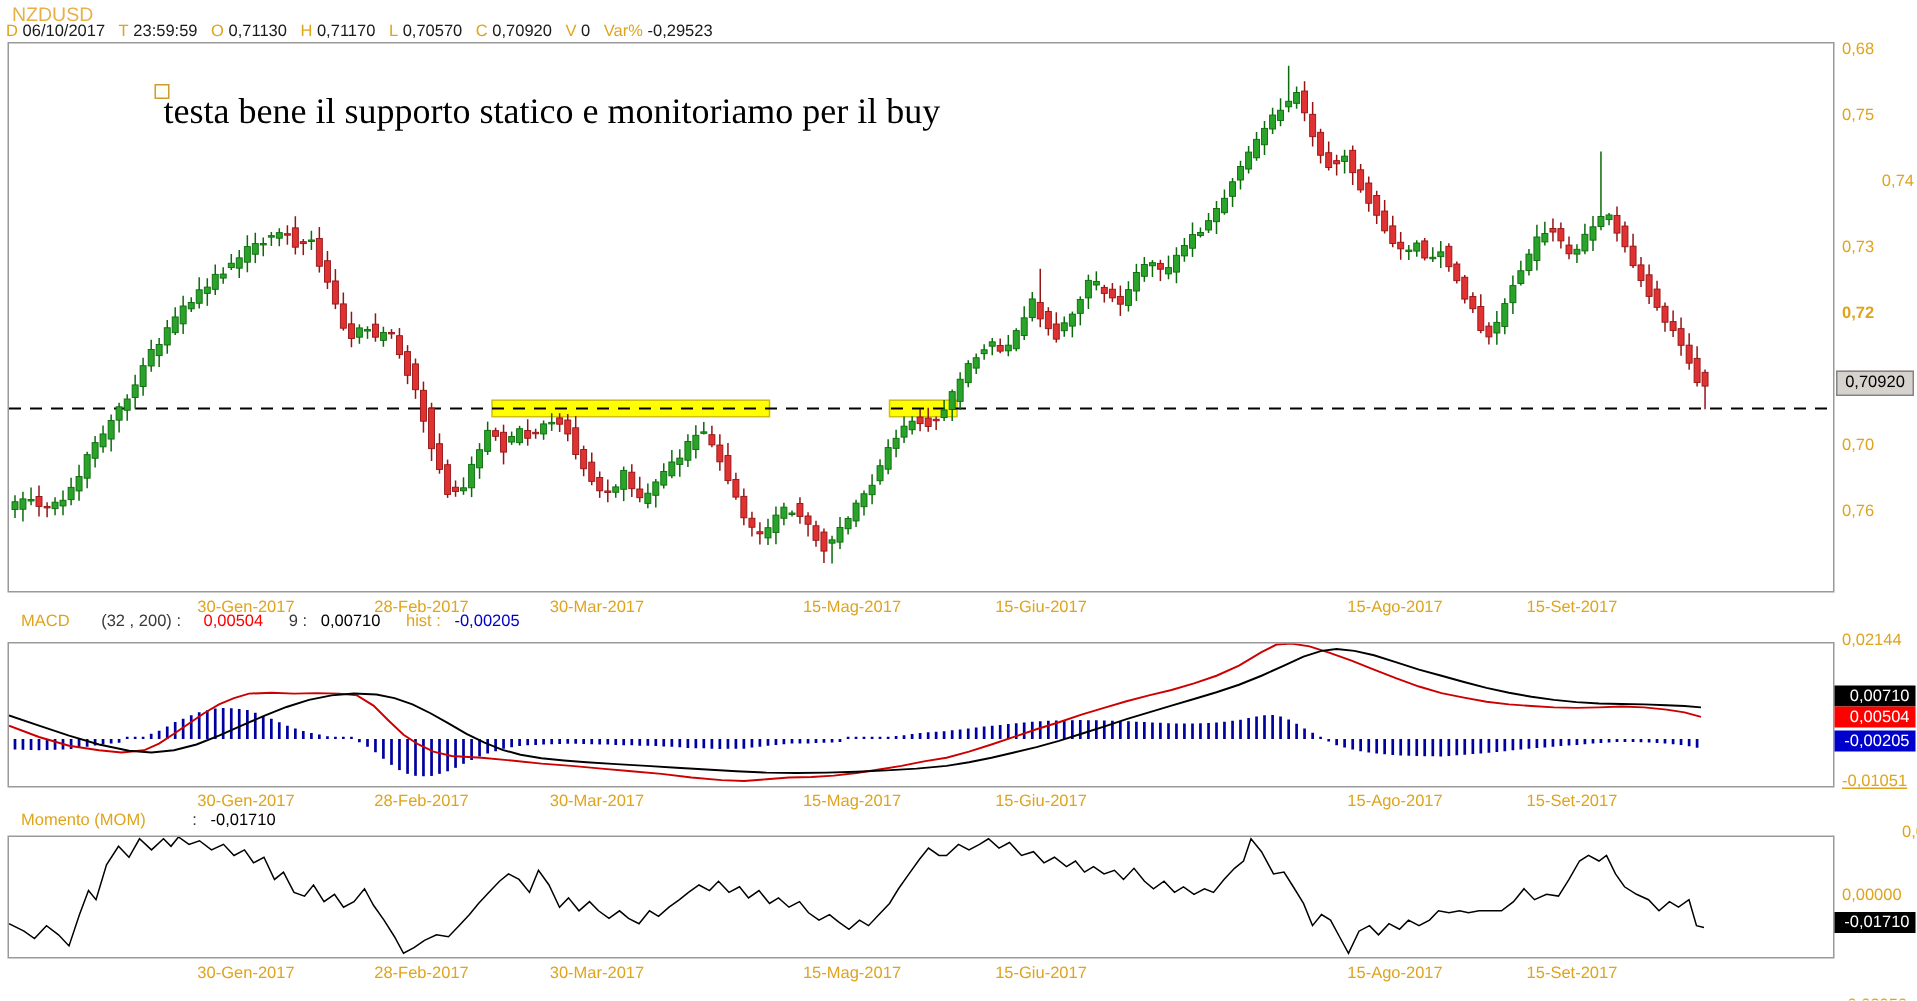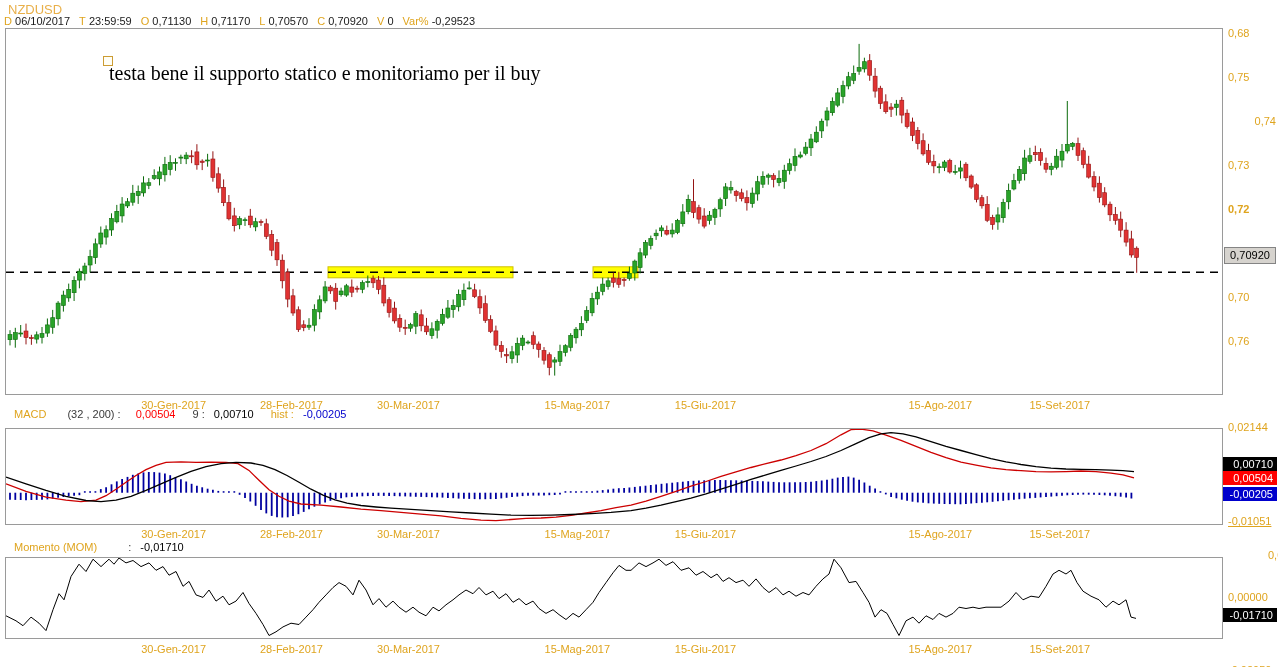--- a/index.html
+++ b/index.html
@@ -15,25 +15,25 @@
   #price-panel{top:28px;width:1216px;height:365px}
   #macd-panel{top:428px;width:1216px;height:95px}
   #mom-panel{top:557px;width:1216px;height:80px}
   svg{display:block}
   .ylab{position:absolute;left:1228px;width:48px;color:#dfa41e;height:12px;line-height:12px}
   .valbox{position:absolute;left:1223px;width:50px;height:14px;line-height:14px;color:#fff;
           text-align:right;padding-right:4px}
   #last-price-box{position:absolute;left:1224px;top:247px;width:50px;height:15px;line-height:15px;
           background:#d6d3ce;border:1px solid #848484;text-align:center;color:#000}
   .date-row{position:absolute;left:0;width:1278px;height:12px}
-  .date-label{position:absolute;width:84px;text-align:right;color:#dfa41e}
+  .date-label{position:absolute;width:84px;text-align:center;color:#dfa41e}
   #annotation-marker{position:absolute;left:97px;top:27px;width:8px;height:8px;
           border:1px solid #cc9c33;background:#fffef5}
   #annotation-text{position:absolute;left:103px;top:33px;font-family:"Liberation Serif",serif;
-          font-size:20px;color:#000;white-space:nowrap}
+          font-size:24px;color:#000;white-space:nowrap}
   #macd-header{position:absolute;left:14px;top:408px;white-space:nowrap}
   #mom-header{position:absolute;left:14px;top:541px;white-space:nowrap}
   .red{color:#ff0000}.blue{color:#0000cc}.black{color:#000}
   .mr18{margin-right:18px}.mr12{margin-right:12px}.mr6{margin-right:6px}.mr14{margin-right:14px}
 </style>
 </head>
 <body>
 
 <div id="symbol">NZDUSD</div>
 <div id="ohlc-row"><span class="fld"><span class="orange">D</span>&nbsp;<span class="dark">06/10/2017</span></span><span class="fld"><span class="orange">T</span>&nbsp;<span class="dark">23:59:59</span></span><span class="fld"><span class="orange">O</span>&nbsp;<span class="dark">0,71130</span></span><span class="fld"><span class="orange">H</span>&nbsp;<span class="dark">0,71170</span></span><span class="fld"><span class="orange">L</span>&nbsp;<span class="dark">0,70570</span></span><span class="fld"><span class="orange">C</span>&nbsp;<span class="dark">0,70920</span></span><span class="fld"><span class="orange">V</span>&nbsp;<span class="dark">0</span></span><span class="fld"><span class="orange">Var%</span>&nbsp;<span class="dark">-0,29523</span></span></div>

